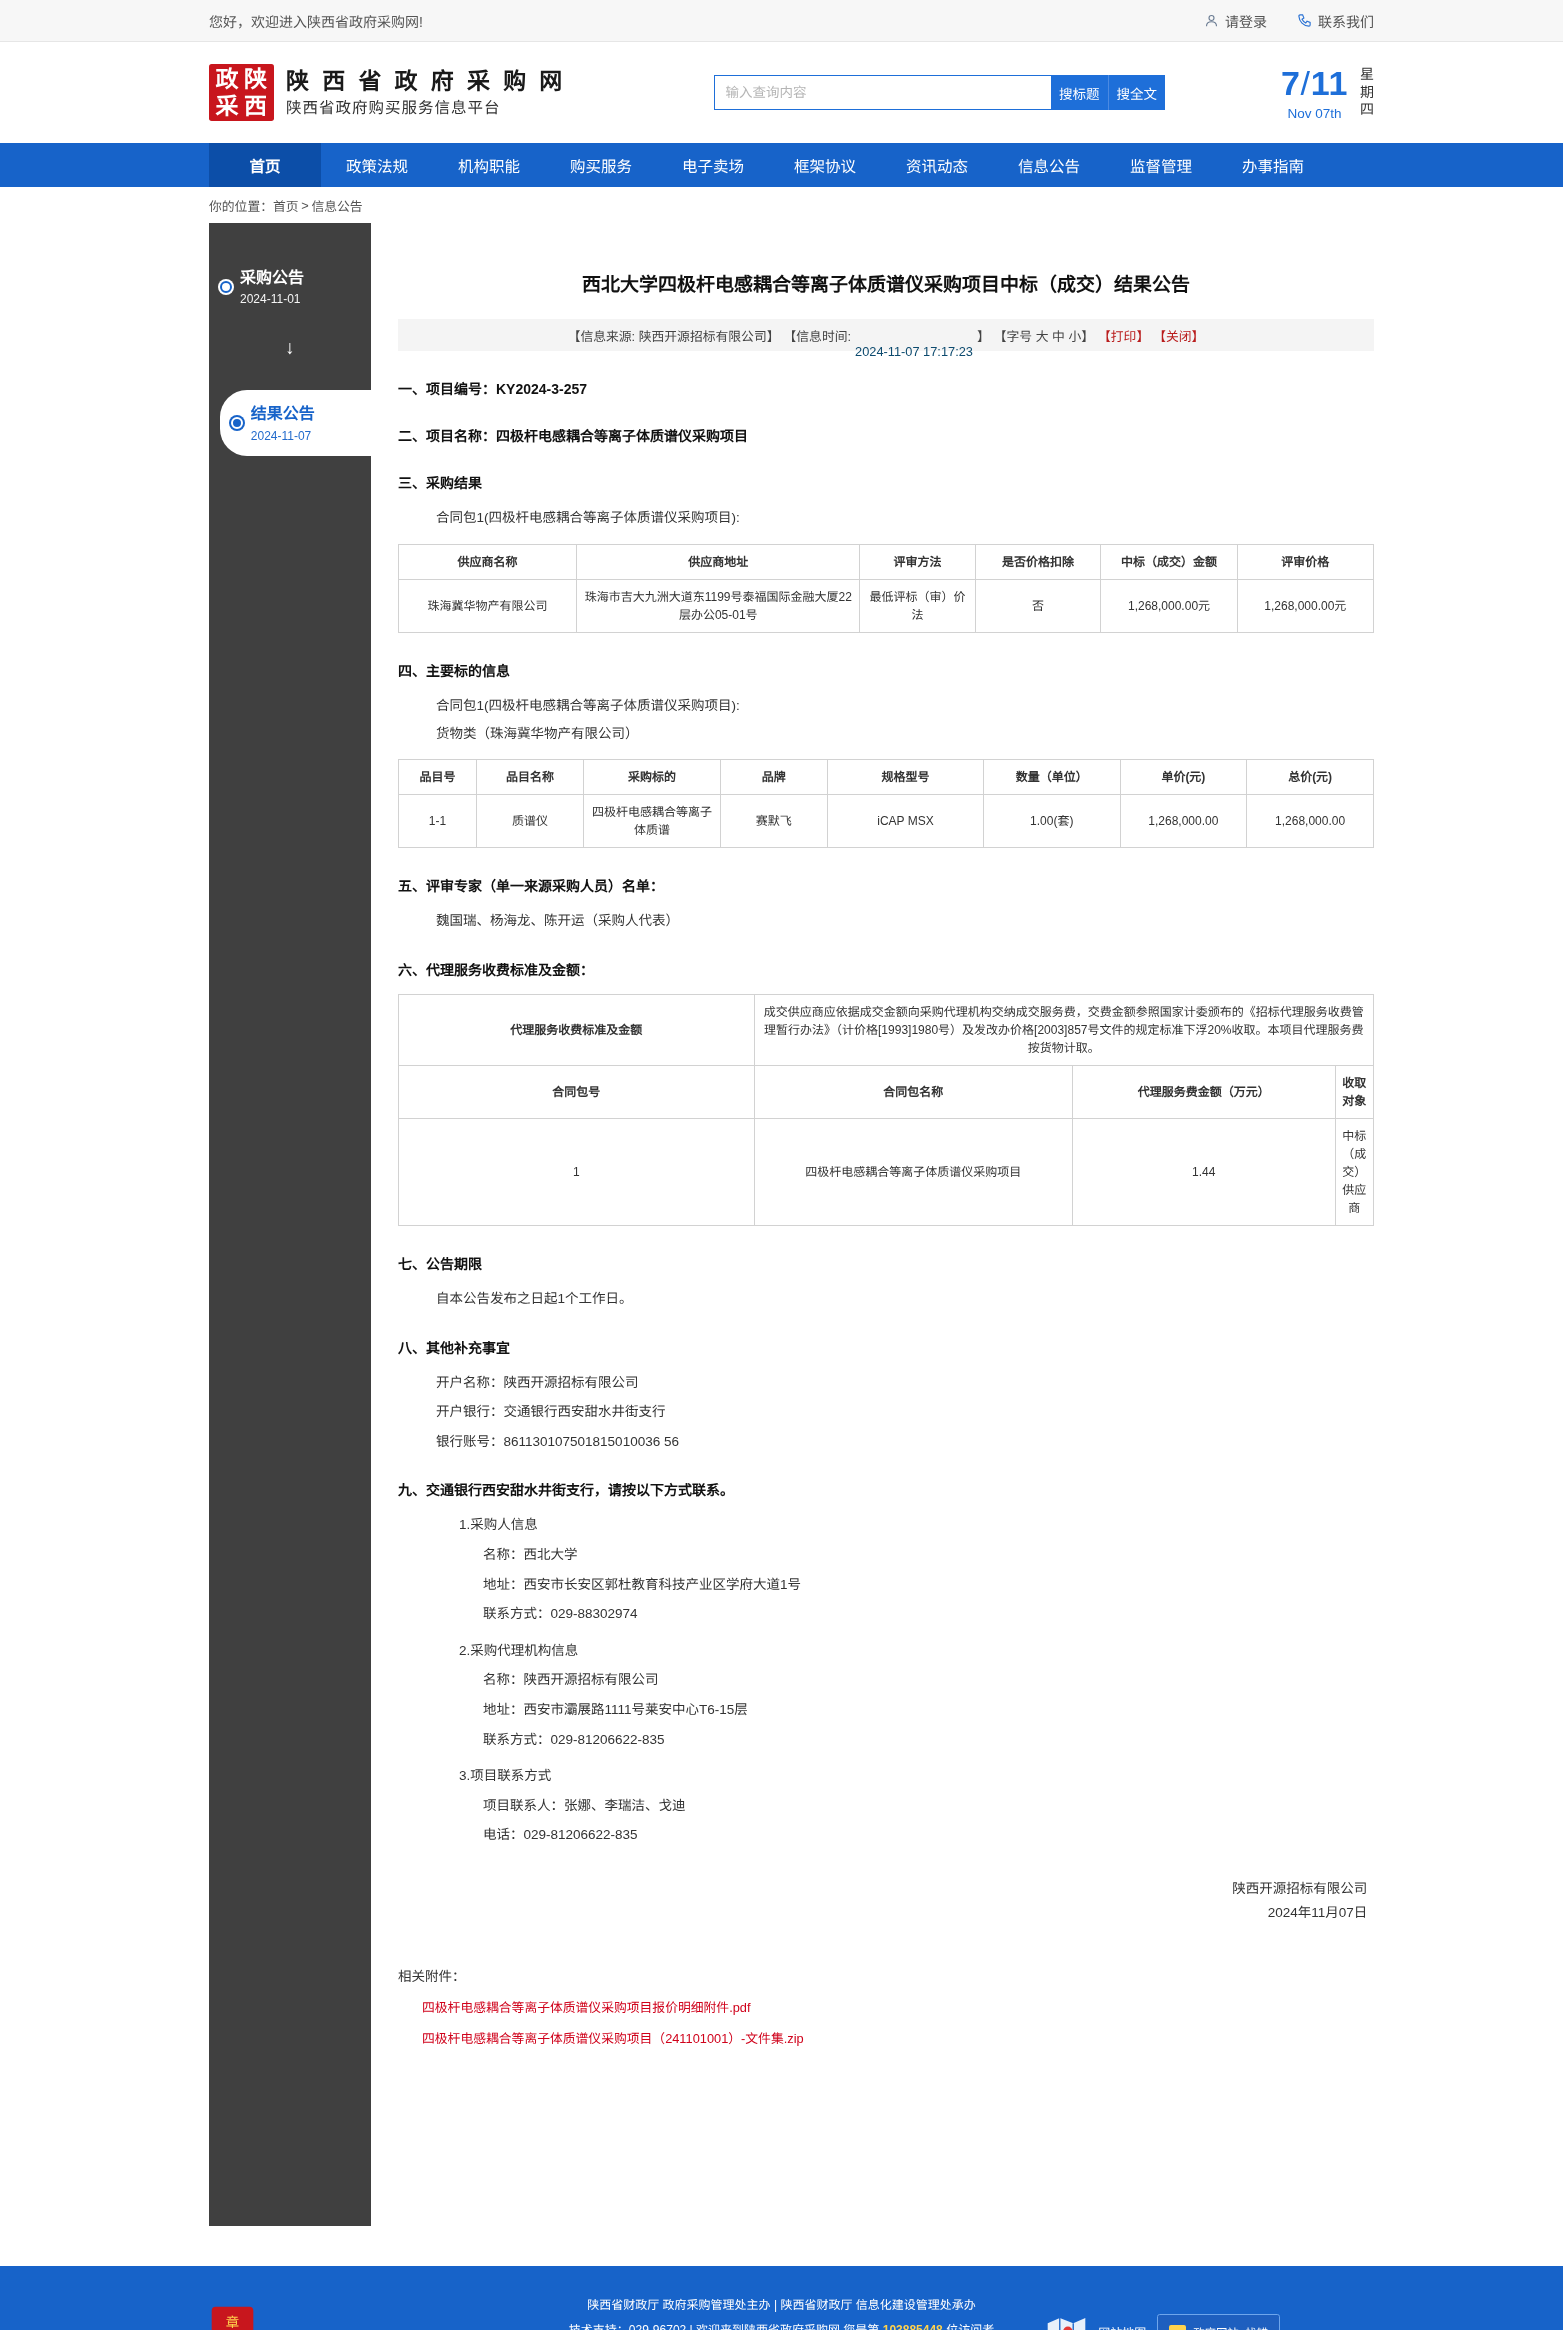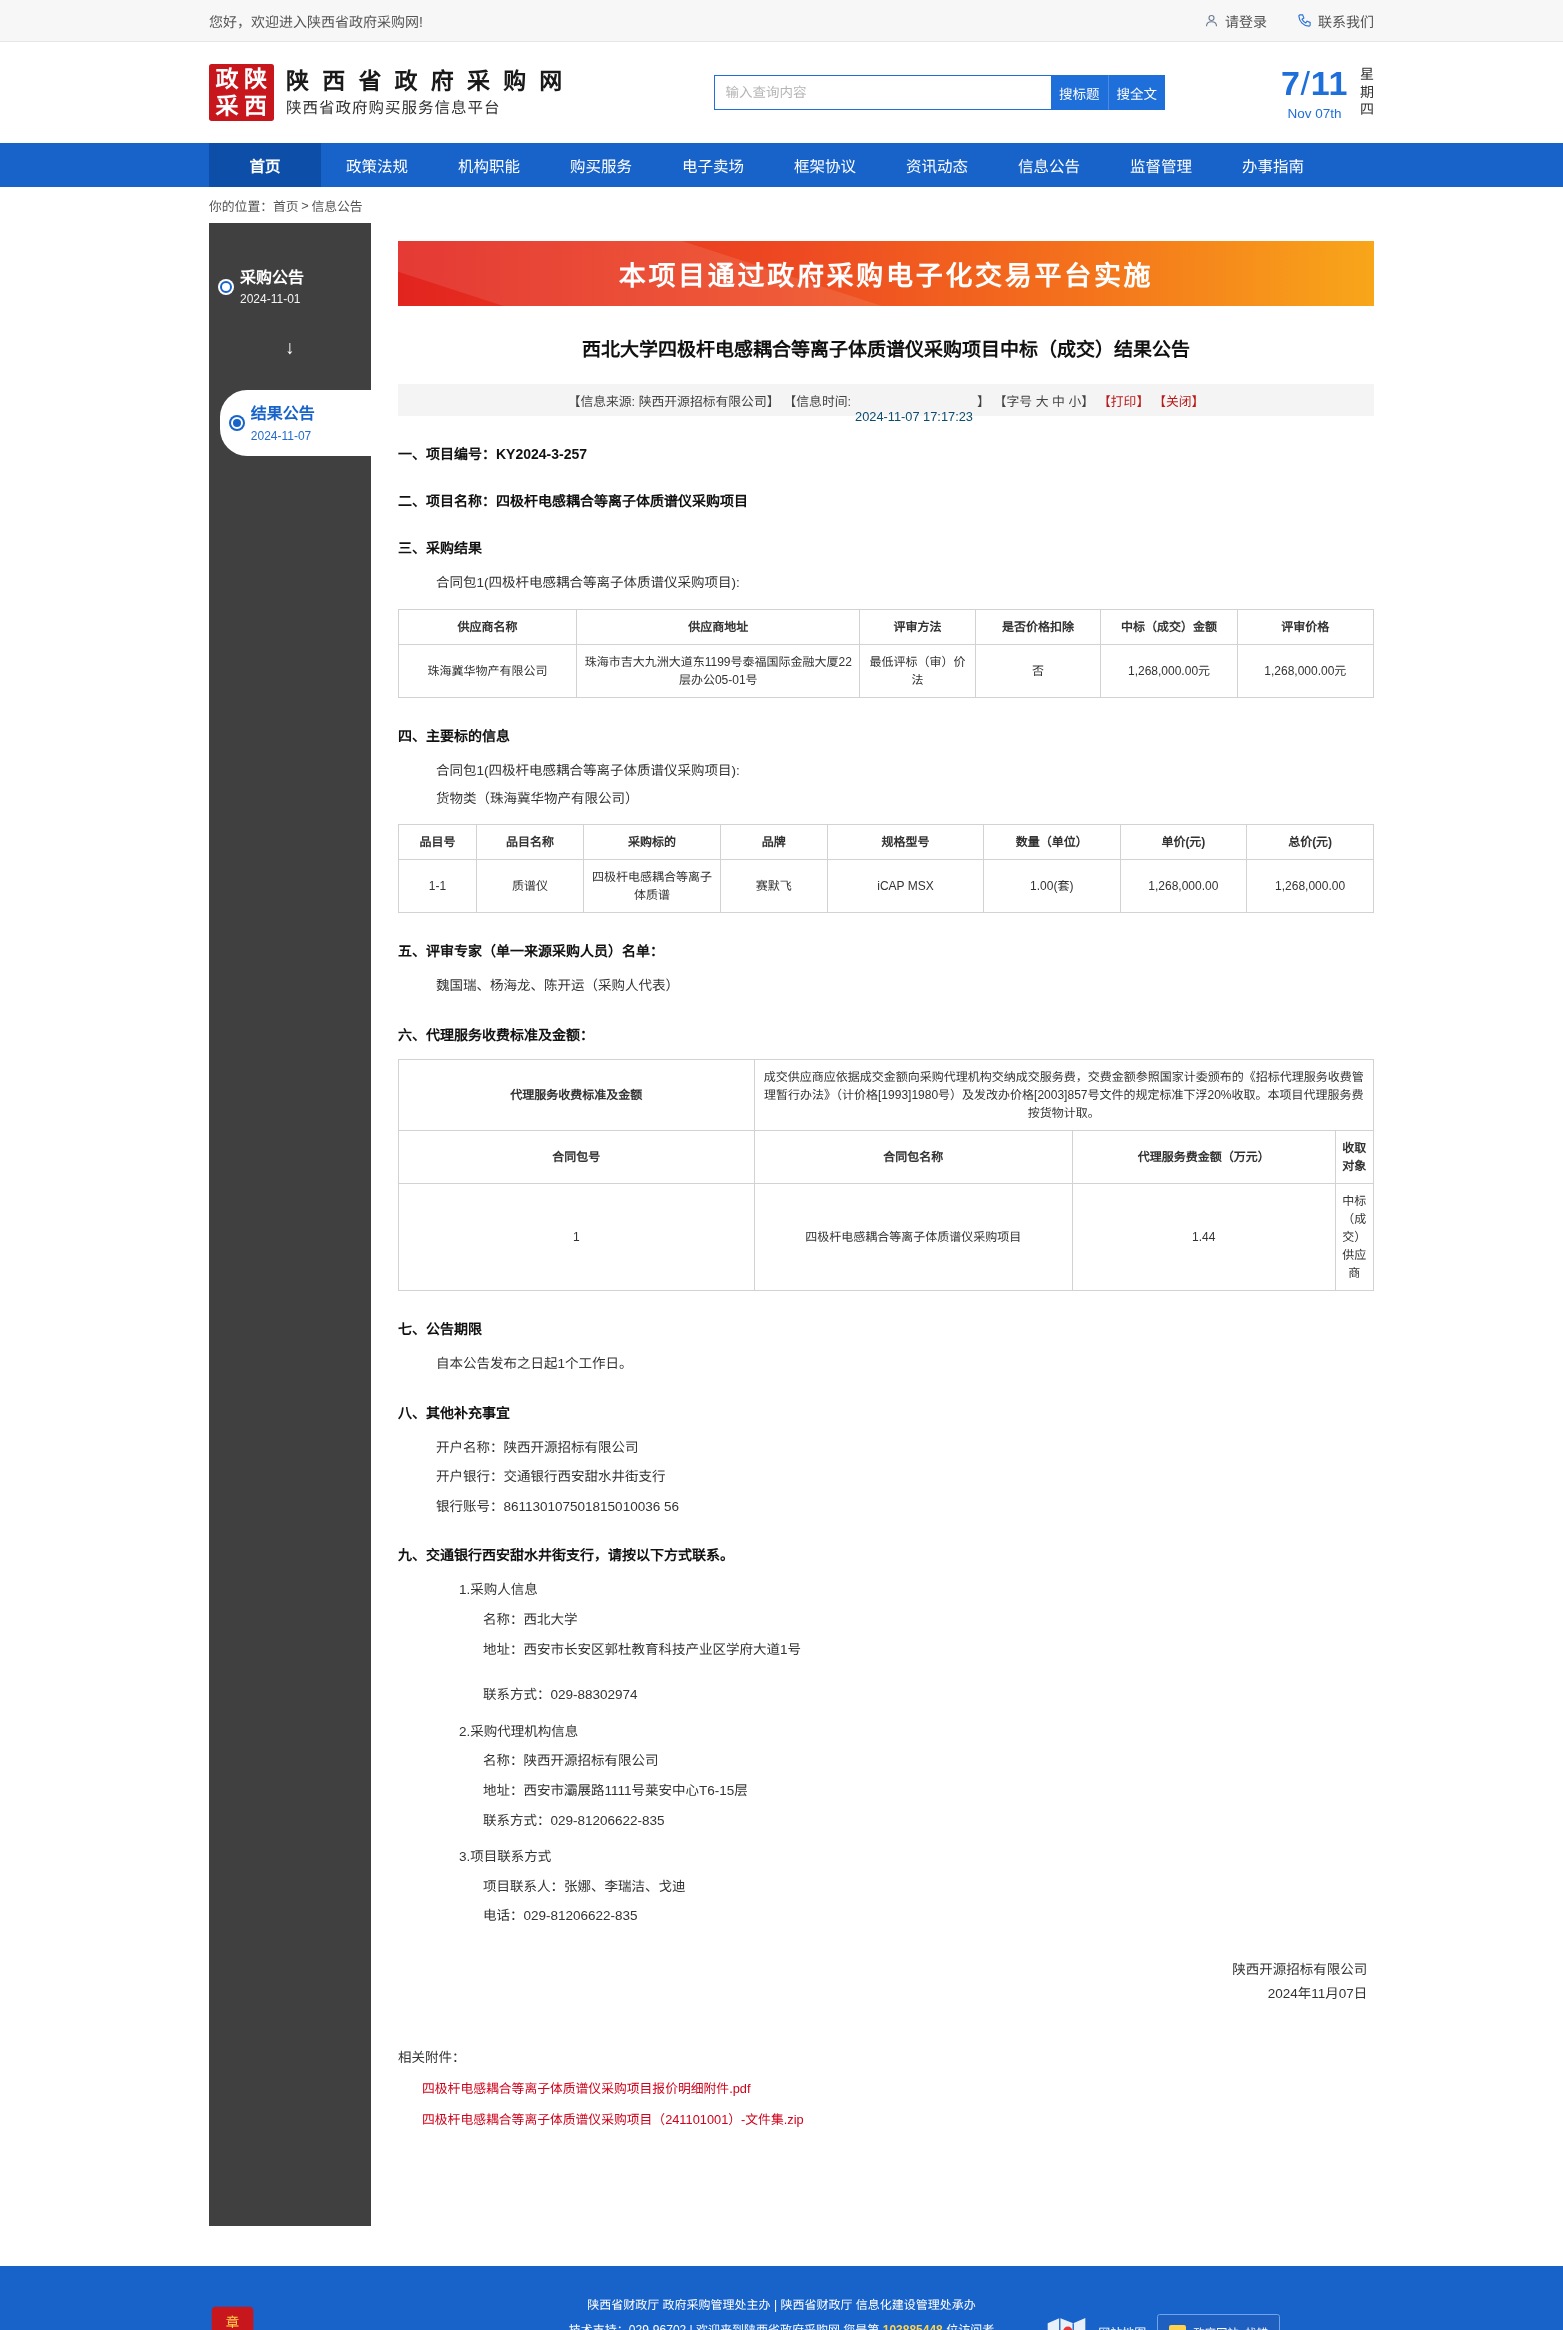--- a/index.html
+++ b/index.html
@@ -341,21 +341,20 @@
       <div class="side-arrow">↓</div>
       <div class="side-item active">
         <span class="side-dot"></span>
         <div class="side-title">结果公告</div>
         <div class="side-date">2024-11-07</div>
       </div>
     </div>
 
     <div class="main">
 
-      <div class="banner">本项目通过政府采购电子化交易平台实施</div>
 
       <div class="doc-title">西北大学四极杆电感耦合等离子体质谱仪采购项目中标（成交）结果公告</div>
 
       <div class="meta-bar">
         <span>【信息来源: 陕西开源招标有限公司】</span>
         <span>【信息时间:</span>
         <span class="stamp">2024-11-07 17:17:23</span>
         <span>】</span>
         <span>【字号 大 中 小】</span>
         <span class="lnk">【打印】</span>
@@ -453,21 +452,21 @@
       <div class="sec-title">八、其他补充事宜</div>
       <div class="para indent-1">开户名称：陕西开源招标有限公司</div>
       <div class="para indent-1" style="margin-top:8px">开户银行：交通银行西安甜水井街支行</div>
       <div class="para indent-1" style="margin-top:8px">银行账号：861130107501815010036 56</div>
 
       <div class="sec-title">九、交通银行西安甜水井街支行，请按以下方式联系。</div>
 
       <div class="para indent-2">1.采购人信息</div>
       <div class="para indent-3" style="margin-top:8px">名称：西北大学</div>
       <div class="para indent-3" style="margin-top:8px">地址：西安市长安区郭杜教育科技产业区学府大道1号</div>
-      <div class="para indent-3" style="margin-top:24px">联系方式：029-88302974</div>
+      <div class="para indent-3" style="margin-top:8px">联系方式：029-88302974</div>
 
       <div class="para indent-2">2.采购代理机构信息</div>
       <div class="para indent-3" style="margin-top:8px">名称：陕西开源招标有限公司</div>
       <div class="para indent-3" style="margin-top:8px">地址：西安市灞展路1111号莱安中心T6-15层</div>
       <div class="para indent-3" style="margin-top:8px">联系方式：029-81206622-835</div>
 
       <div class="para indent-2">3.项目联系方式</div>
       <div class="para indent-3" style="margin-top:8px">项目联系人：张娜、李瑞洁、戈迪</div>
       <div class="para indent-3" style="margin-top:8px">电话：029-81206622-835</div>
 

